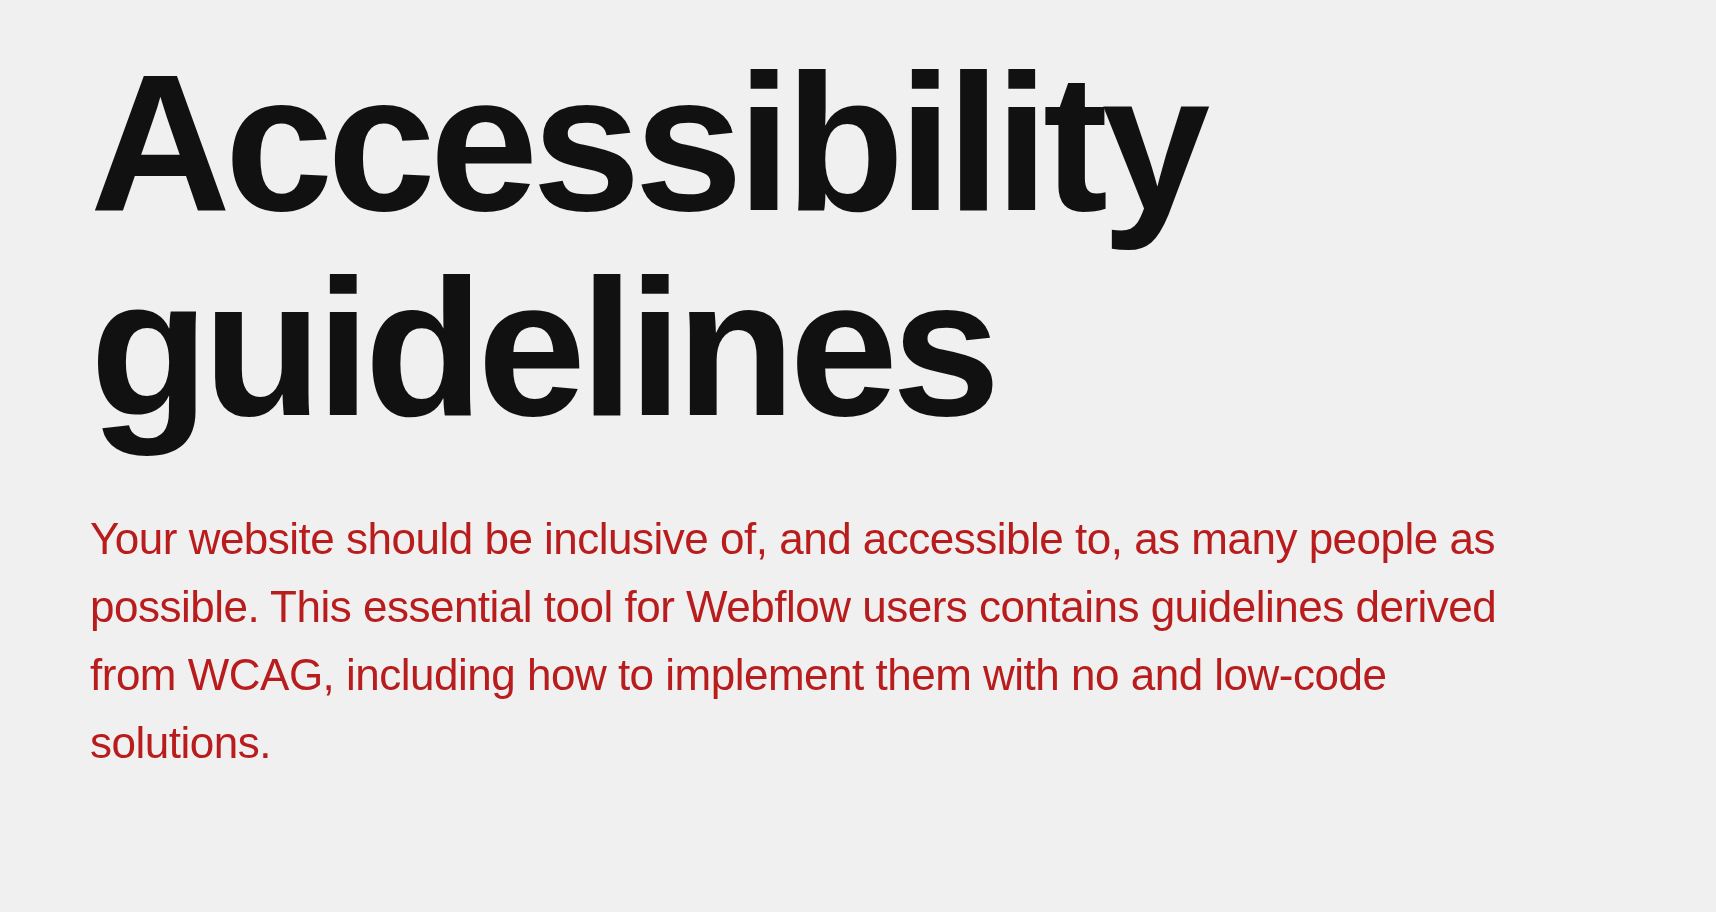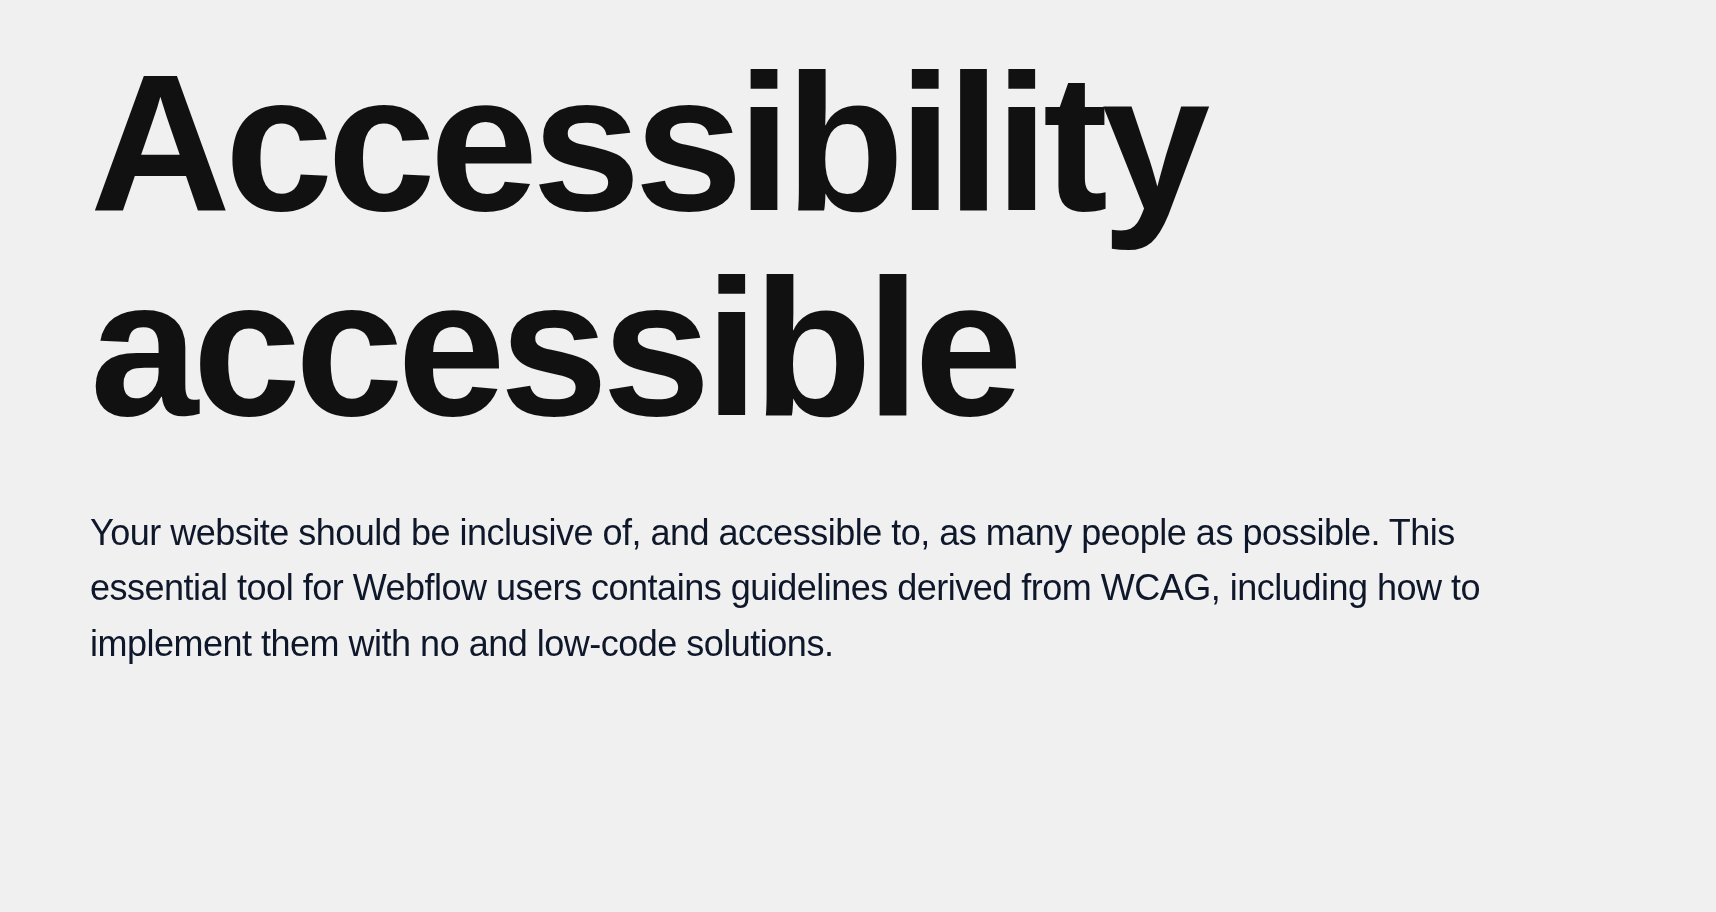--- a/index.html
+++ b/index.html
@@ -16,25 +16,25 @@
     }
     .page-title {
       font-size: 195px;
       font-weight: 700;
       color: #111111;
       line-height: 1.05;
       letter-spacing: -6px;
       margin-bottom: 55px;
     }
     .page-description {
-      font-size: 36px;
+      font-size: 44px;
       font-weight: 400;
-      color: #0f172a;
+      color: #b91c1c;
       line-height: 1.55;
       letter-spacing: -0.5px;
       max-width: 1480px;
     }
   </style>
 </head>
 <body>
 
-<h1 class="page-title">Accessibility accessible</h1>
+<h1 class="page-title">Accessibility guidelines</h1>
 <p class="page-description">Your website should be inclusive of, and accessible to, as many people as possible. This essential tool for Webflow users contains guidelines derived from WCAG, including how to implement them with no and low-code solutions.</p>
 
 </body></html>

